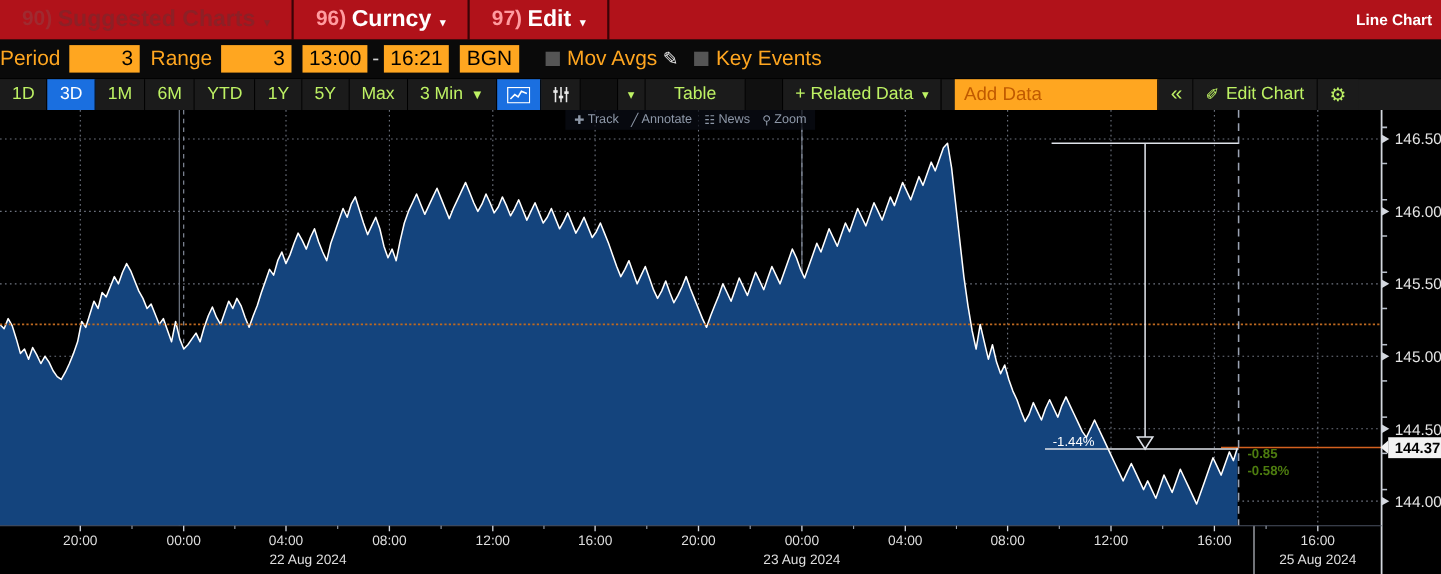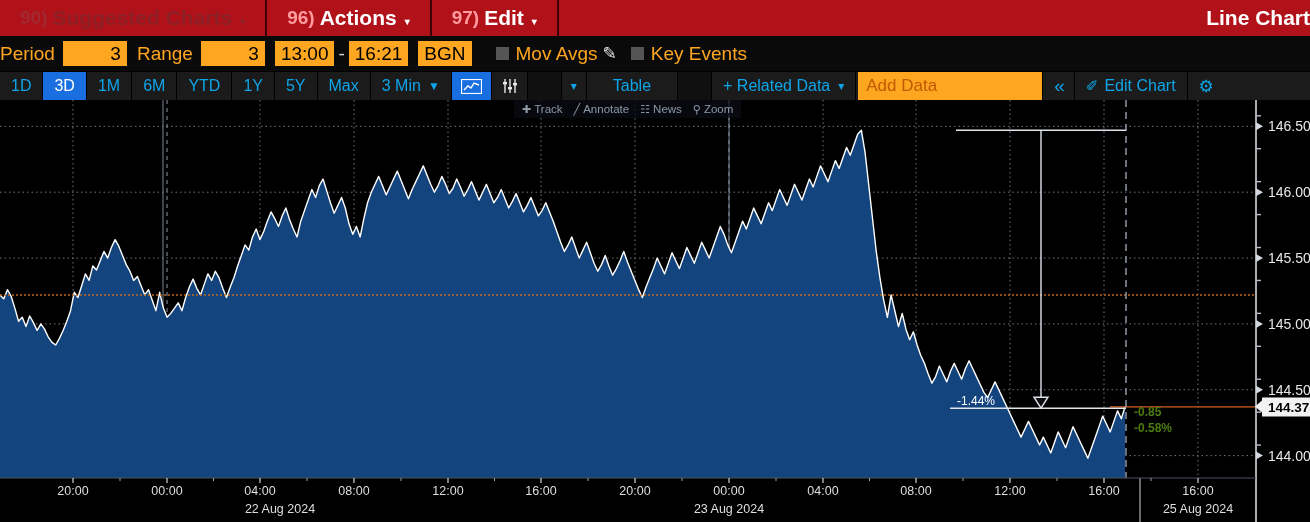--- a/index.html
+++ b/index.html
@@ -25,22 +25,22 @@
     display:flex; align-items:center; padding:0 20px; color:#fff;
     font-size:21px; font-weight:bold; white-space:nowrap;
     border-right:2px solid #3a0307;
   }
   .tb-item.dim { color:#8d2026; border-right:2px solid #3a0307; }
   .tb-num { color:#ff9b9f; font-size:19px; margin-right:5px; font-weight:bold;}
   .tb-item.dim .tb-num { color:#a02a30; }
   .caret { font-size:10px; margin-left:8px; position:relative; top:3px; }
   .tb-spacer { flex:1; }
   .tb-right {
-    display:flex; align-items:center; padding:0 0 0 9px;
-    color:#fff; font-size:21px; font-weight:bold; white-space:nowrap;
+    display:flex; align-items:center; padding:0 8px 0 9px;
+    color:#fff; font-size:14px; font-weight:bold; white-space:nowrap;
   }
 
   
   .periodbar {
     position:absolute; left:0; top:36px; width:1310px; height:35px;
     background:#0a0a0a; display:flex; align-items:center;
     padding-left:0; gap:0;
   }
   .pb-label { color:#ffa620; font-size:19px; margin-right:8px; white-space:nowrap;}
   .pb-field {
@@ -58,31 +58,31 @@
   .pencil { color:#e8e8e8; font-size:17px; margin-left:5px; }
 
   
   .toolbar {
     position:absolute; left:0; top:71px; width:1310px; height:29px;
     background:#1b1b1b; display:flex; align-items:stretch;
     border-top:1px solid #000;
   }
   .tbtn {
     display:flex; align-items:center; justify-content:center;
-    color:#0ea5e9; font-size:16px; padding:0 11px;
+    color:#bef264; font-size:16px; padding:0 11px;
     border-right:1px solid #000; white-space:nowrap; background:#1b1b1b;
   }
   .tbtn.active { background:#1a6fe0; color:#fff; }
   .tbtn.icon { padding:0 9px; }
   .tbtn.blue-icon { background:#1a6fe0; padding:0 9px; }
   .tbtn.gap { background:#101010; width:34px; padding:0; }
   .addbox {
     background:#ffa620; color:#c05a00; font-size:17px;
     display:flex; align-items:center; padding:0 8px; width:185px;
-    margin-left:2px; border-right:1px solid #000;
+    margin-left:12px; border-right:1px solid #000;
   }
   .tbtn.chev { font-size:19px; letter-spacing:-2px; }
   .gear { font-size:17px; }
 
   
   .subbar {
     position:absolute; left:514px; top:100px; height:18px;
     display:flex; align-items:center; gap:11px;
     background:rgba(10,12,20,.75); padding:0 8px; z-index:6;
   }
@@ -139,21 +139,21 @@
   <div class="titlebar">
 
     <div class="tb-item dim">
       <span class="tb-num">90)</span>
       <span>Suggested Charts</span>
       <span class="caret">▾</span>
     </div>
 
     <div class="tb-item">
       <span class="tb-num">96)</span>
-      <span>Actions</span>
+      <span>Curncy</span>
       <span class="caret">▾</span>
     </div>
 
     <div class="tb-item">
       <span class="tb-num">97)</span>
       <span>Edit</span>
       <span class="caret">▾</span>
     </div>
 
     <div class="tb-spacer"></div>

